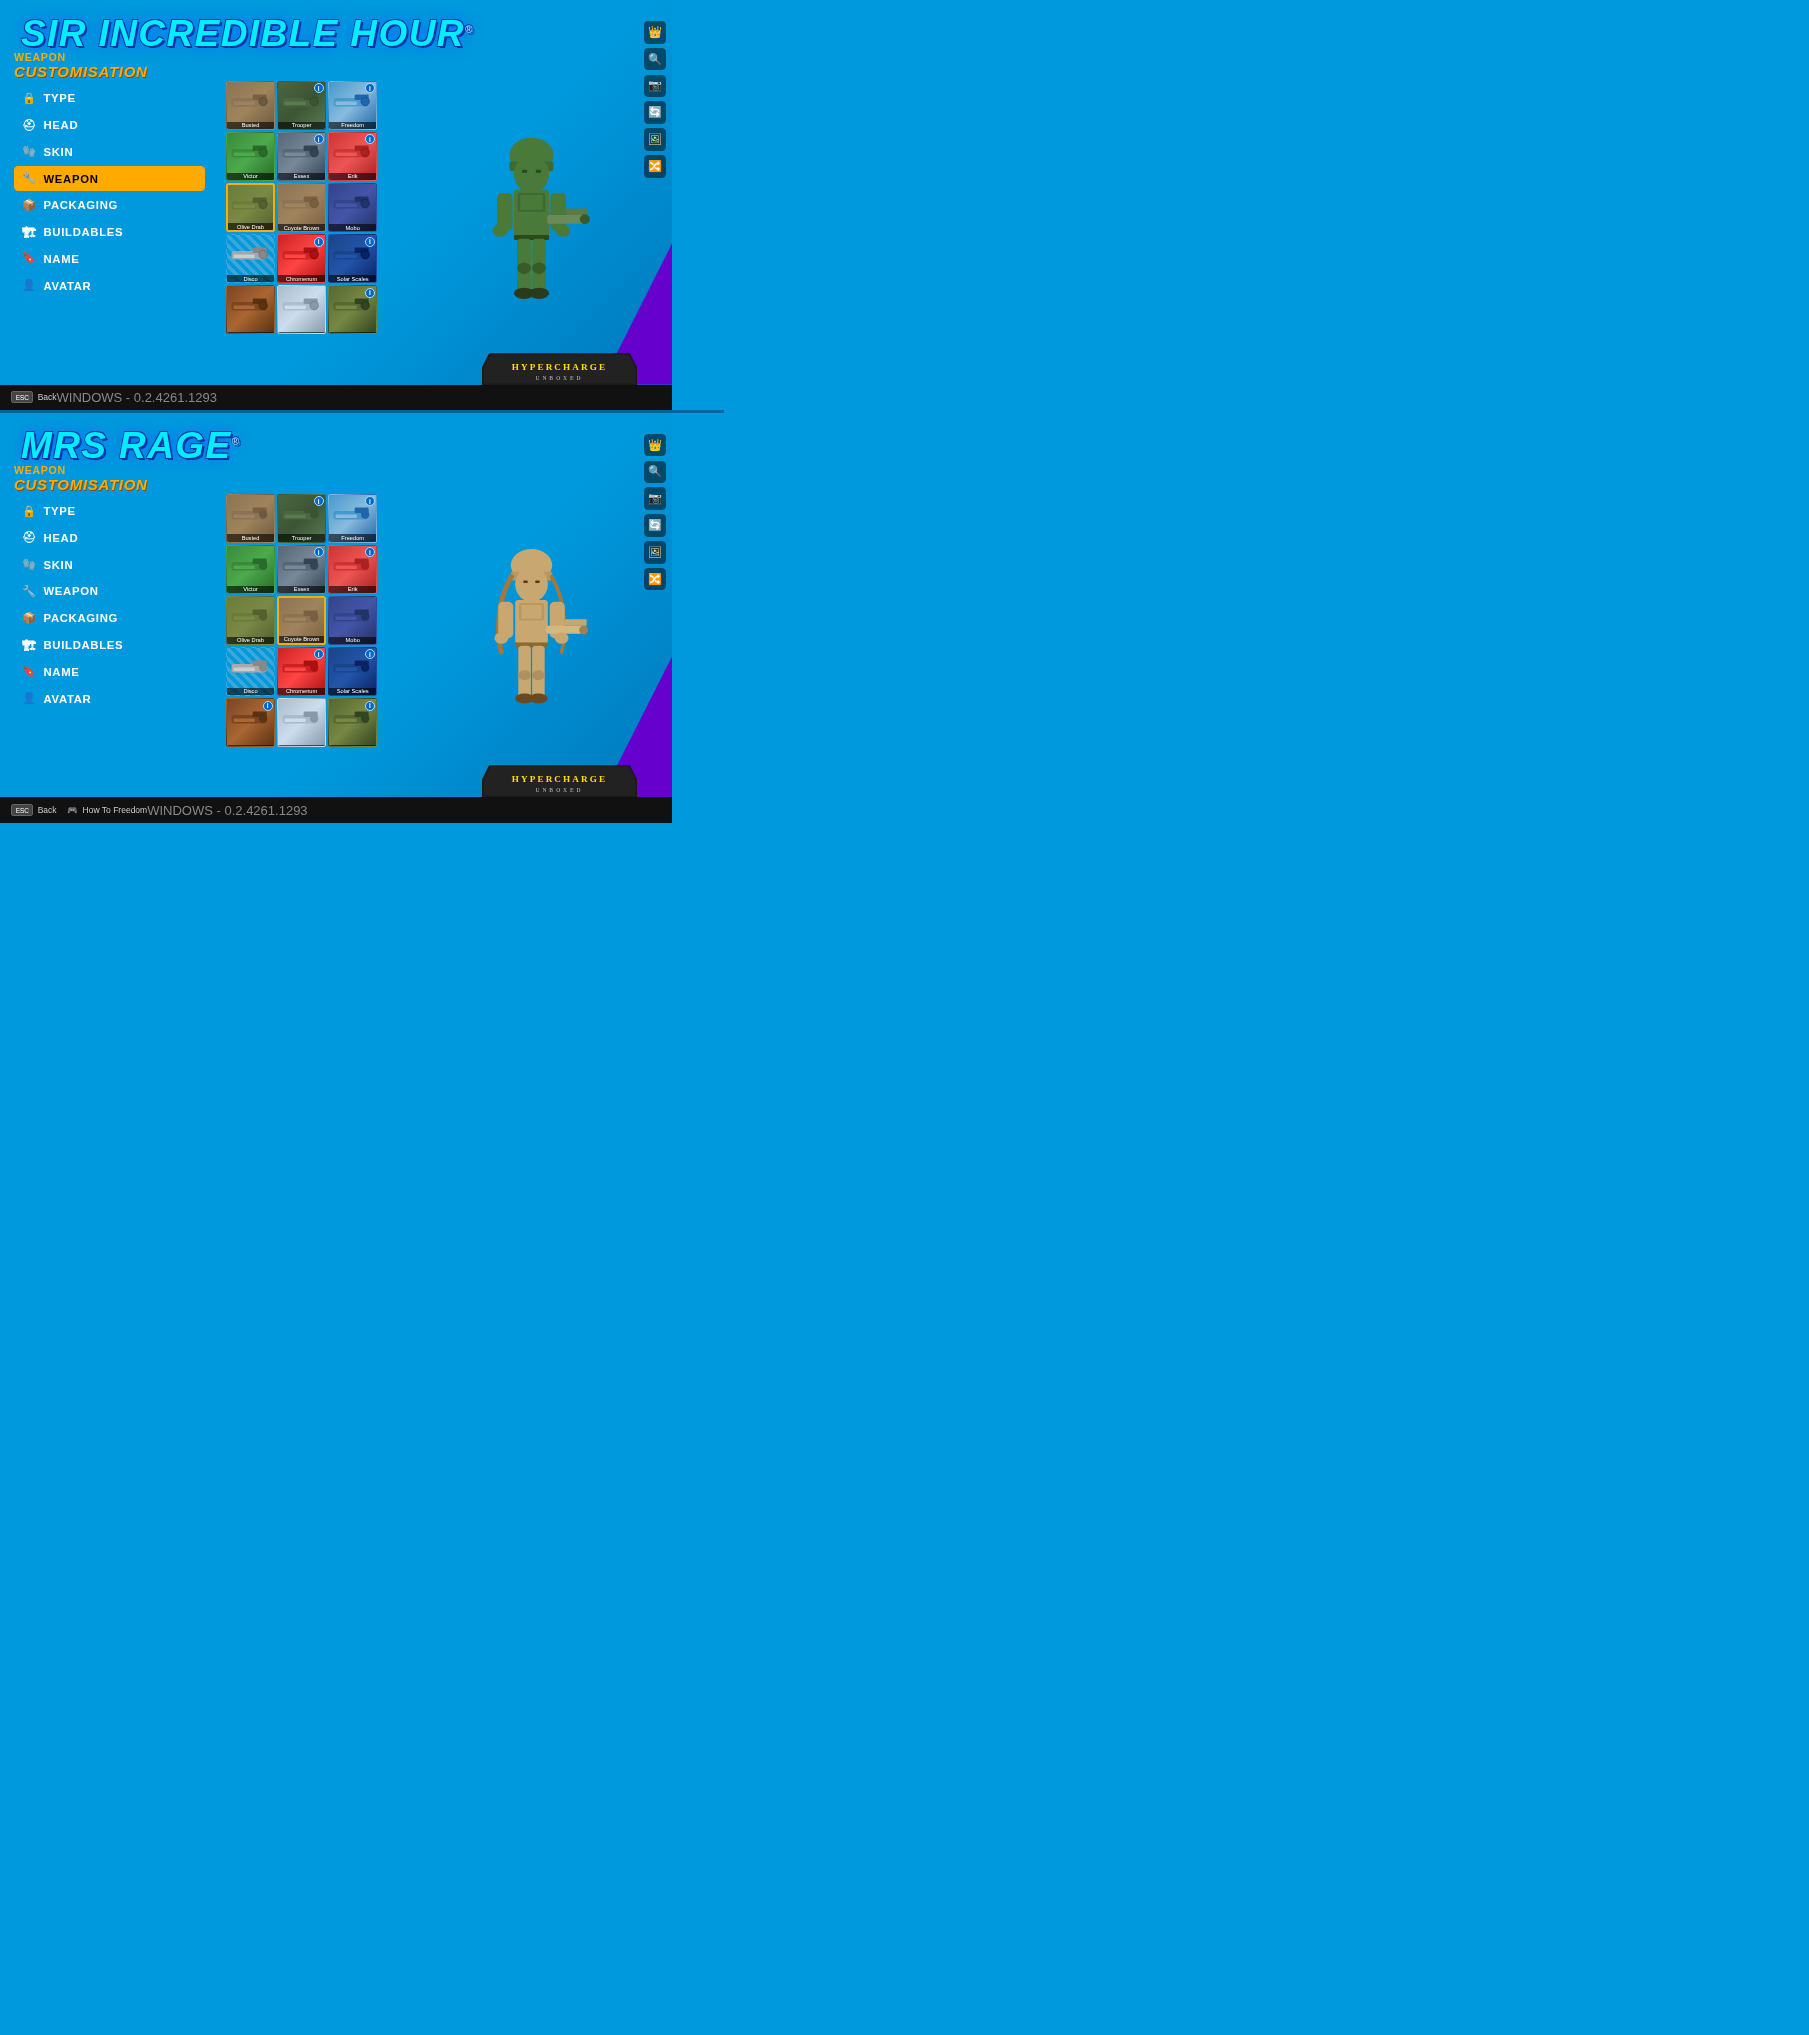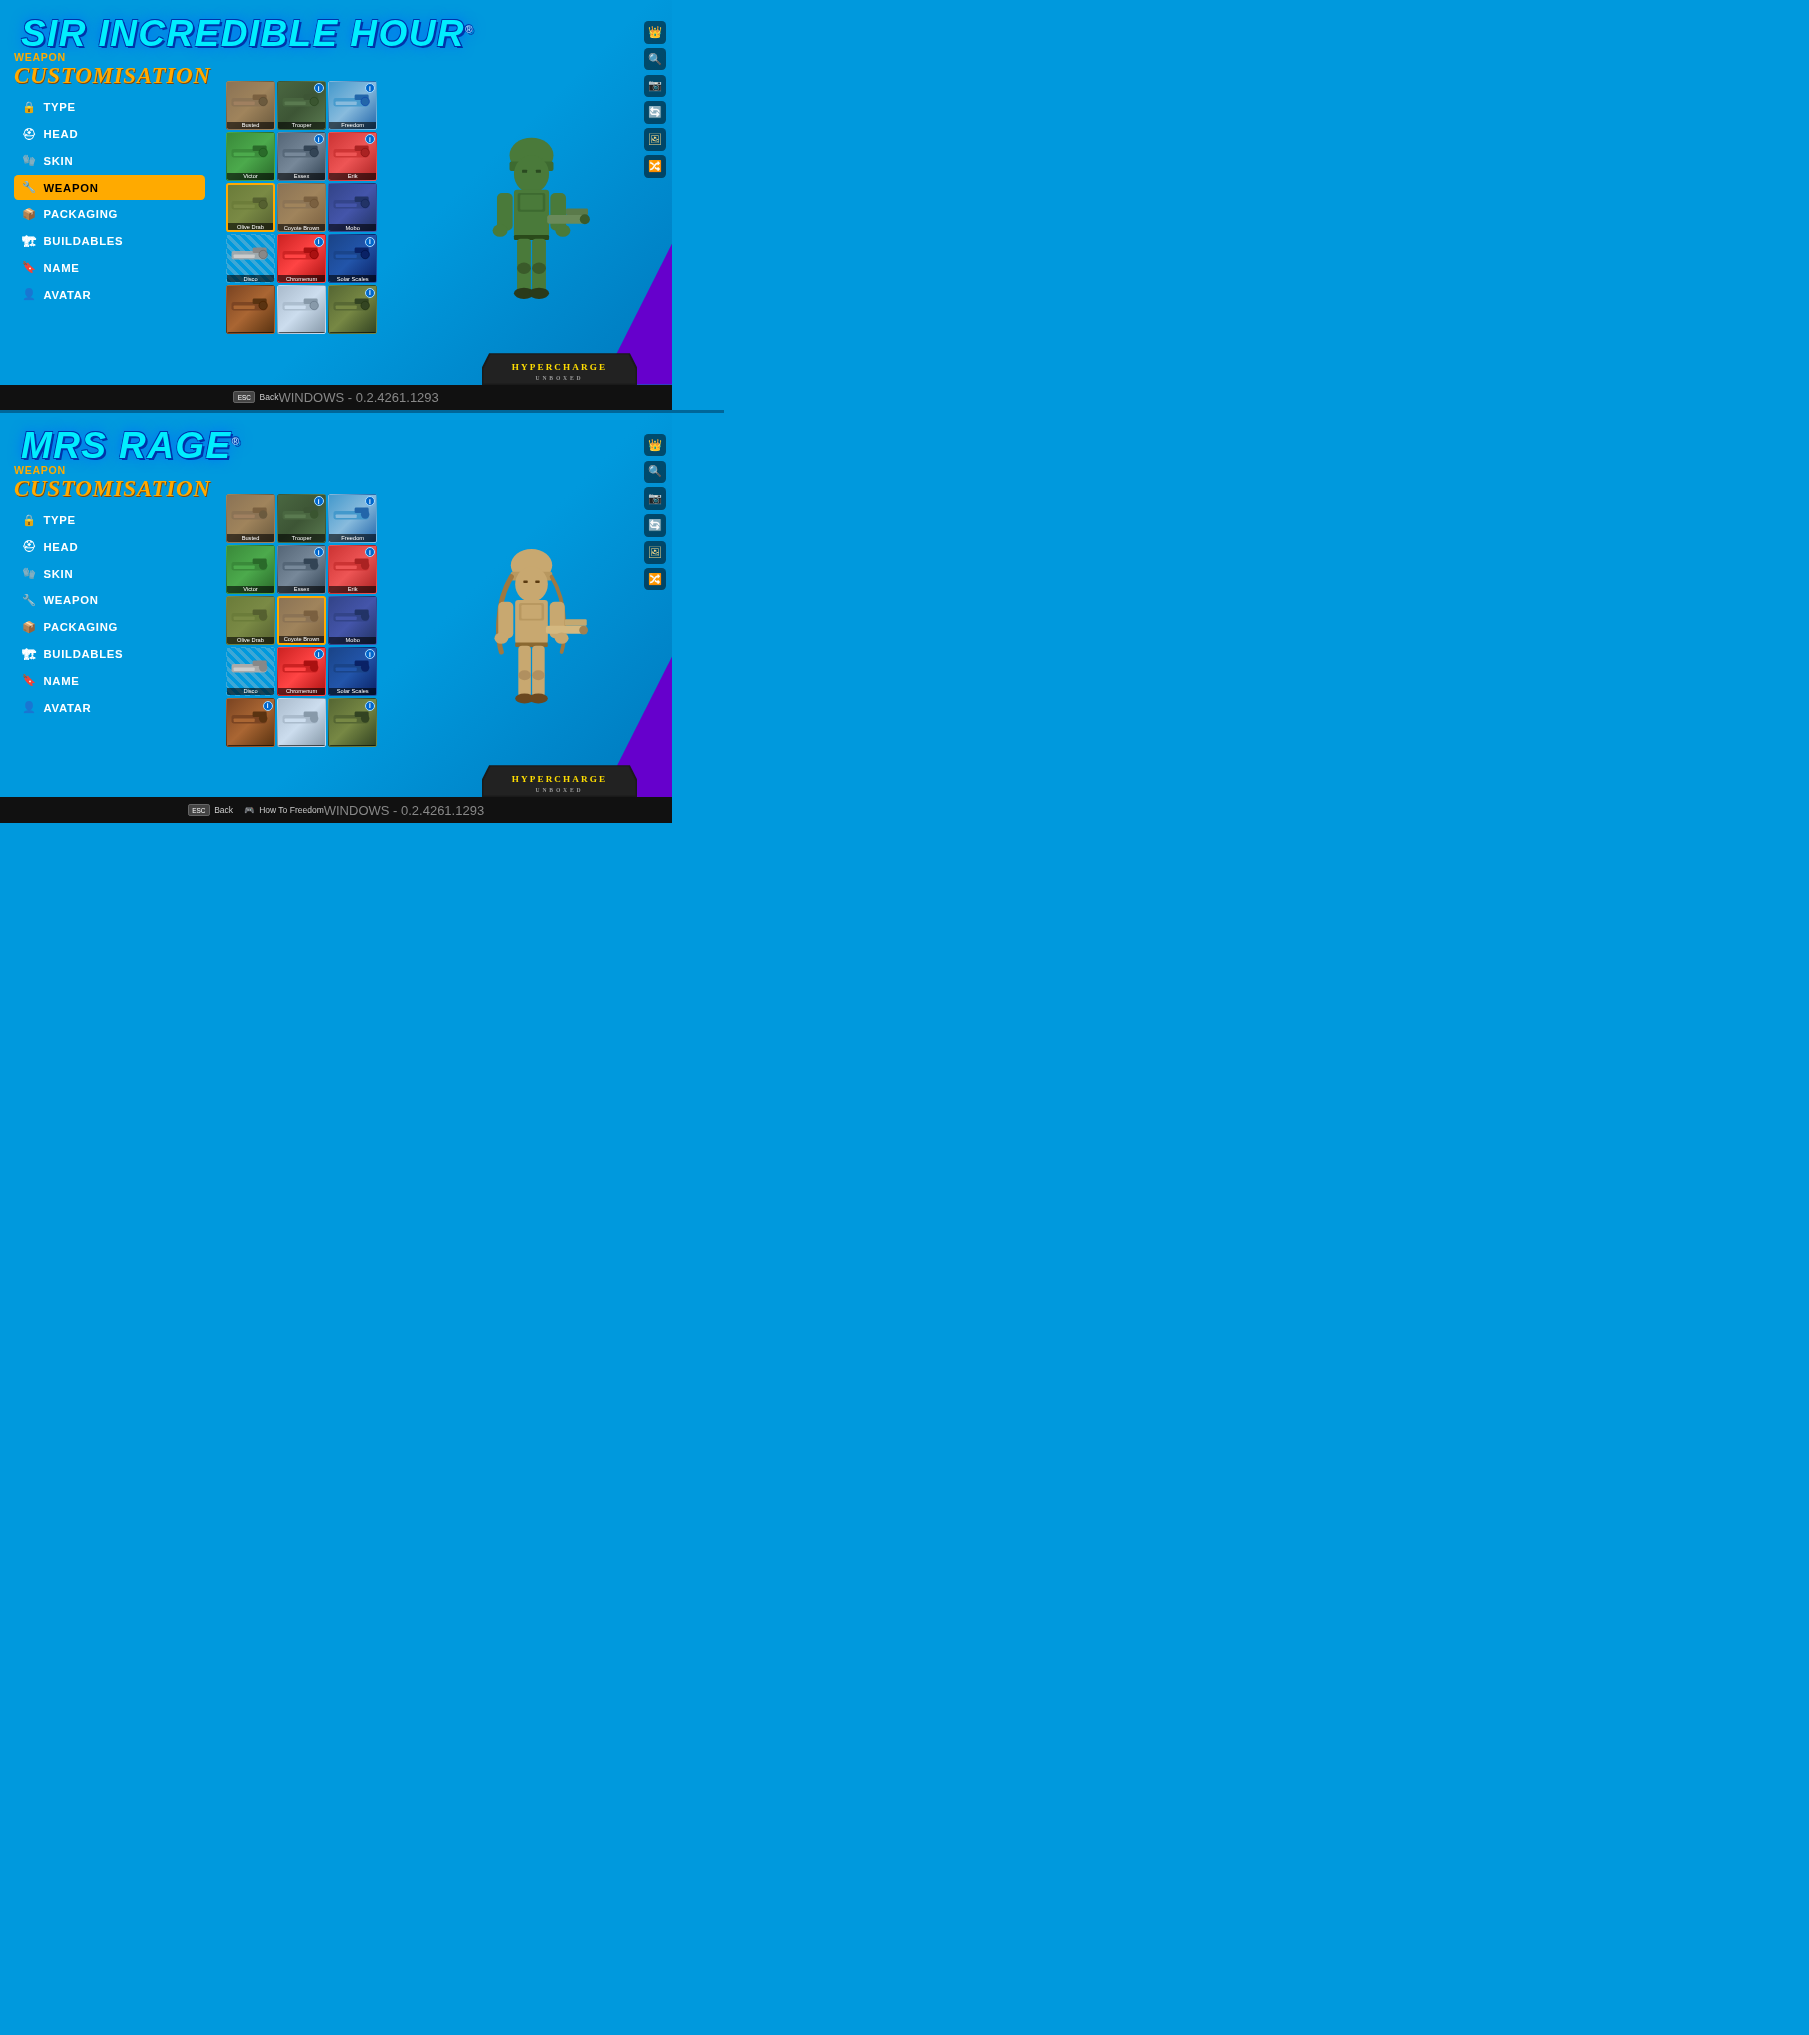--- a/index.html
+++ b/index.html
@@ -21,21 +21,21 @@
 
     .screen-bottom-bar {
       position: absolute;
       bottom: 0;
       left: 0;
       right: 0;
       height: 25.4px;
       background: #111;
       display: flex;
       align-items: center;
-      justify-content: center;
+      justify-content: flex-start;
       padding: 0 11.3px;
       z-index: 10;
     }
 
     .bottom-bar-left {
       display: flex;
       align-items: center;
       gap: 11.3px;
     }
 
@@ -107,24 +107,24 @@
       color: #ffaa00;
       font-size: 10.6px;
       font-weight: bold;
       font-family: 'Arial Black', Arial, sans-serif;
       letter-spacing: 0.7px;
     }
 
     .customisation-label .custom-text {
       display: block;
       color: #ffaa00;
-      font-size: 23px;
+      font-size: 15px;
       font-weight: 900;
       font-style: italic;
-      font-family: Liberation Serif, serif;
+      font-family: Liberation Sans, sans-serif;
       letter-spacing: 0.7px;
       text-shadow: 0.7px 0.7px 0 #884400;
     }
 
     .menu-item {
       display: flex;
       align-items: center;
       gap: 7px;
       padding: 5.7px 8.5px;
       color: white;

